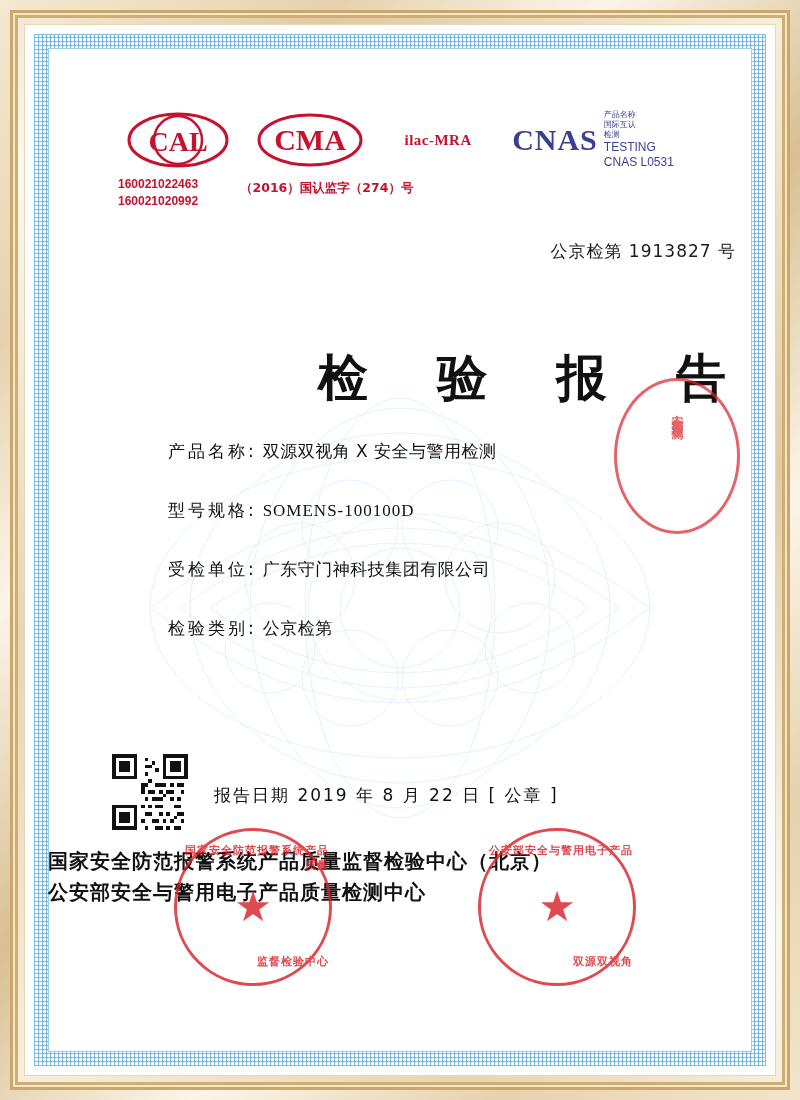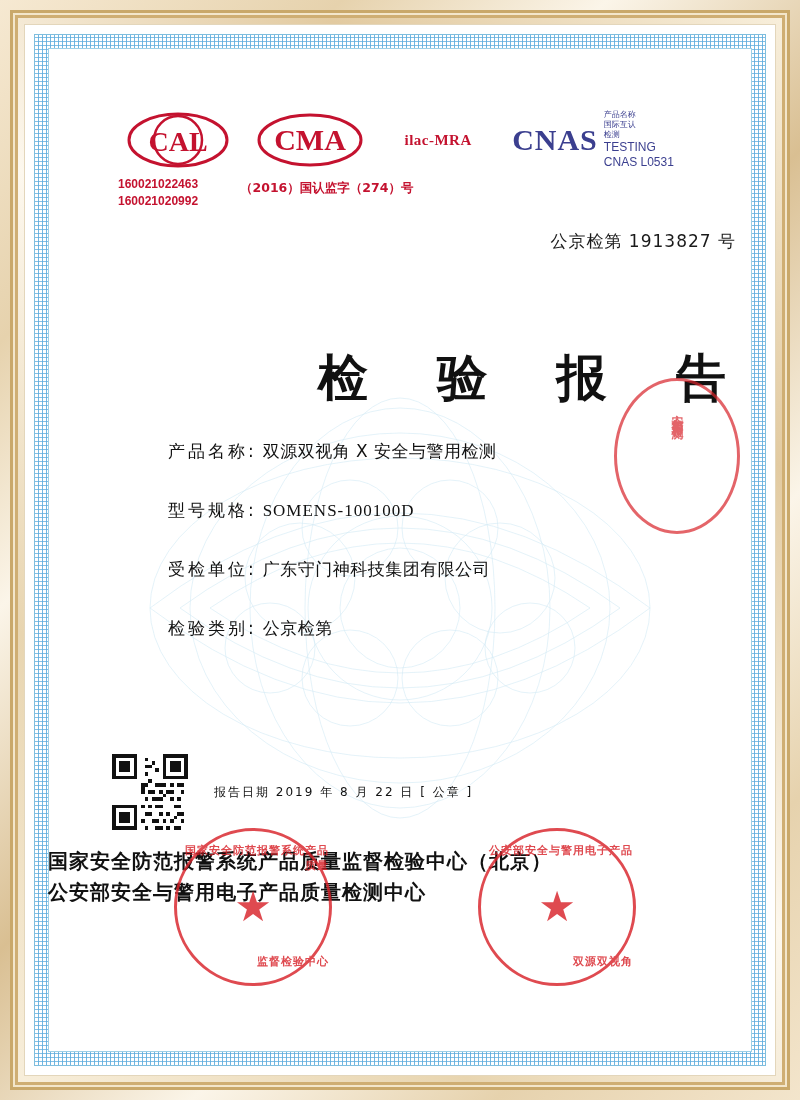--- a/index.html
+++ b/index.html
@@ -105,21 +105,21 @@
     font-family:"Liberation Sans",sans-serif;
   }
   .cal-num{
     position:absolute;top:132px;left:192px;
     color:#c4122f;font-size:12.5px;font-weight:bold;
     font-family:"DejaVu Sans",sans-serif;
   }
 
   
   .report-no{
-    position:absolute;top:182px;right:16px;
+    position:absolute;top:192px;right:16px;
     font-size:17px;color:#1a1a1a;letter-spacing:1px;
     font-family:"DejaVu Sans",serif;
   }
 
   
   .title{
     position:absolute;top:290px;left:12px;right:0;text-align:right;
     font-size:50px;font-weight:bold;letter-spacing:26px;
     color:#111;text-indent:26px;
     font-family:"DejaVu Serif","Liberation Serif",serif;
@@ -135,21 +135,21 @@
   .field .lbl{letter-spacing:3px;}
   .field .val{letter-spacing:.5px;}
   .field .val.mono{font-family:"Liberation Serif",serif;letter-spacing:1px;}
 
   
   .qr{position:absolute;left:64px;top:706px;width:76px;height:76px;}
 
   
   .dateline{
     position:absolute;top:736px;left:166px;
-    font-size:12px;color:#111;letter-spacing:2px;
+    font-size:17px;color:#111;letter-spacing:2px;
     font-family:"DejaVu Sans",serif;white-space:nowrap;
   }
 
   
   .footer{
     position:absolute;left:0;right:0;top:800px;text-align:left;
   }
   .footer .l1{
     font-size:20px;font-weight:bold;color:#111;letter-spacing:1px;
     font-family:"DejaVu Serif",serif;

